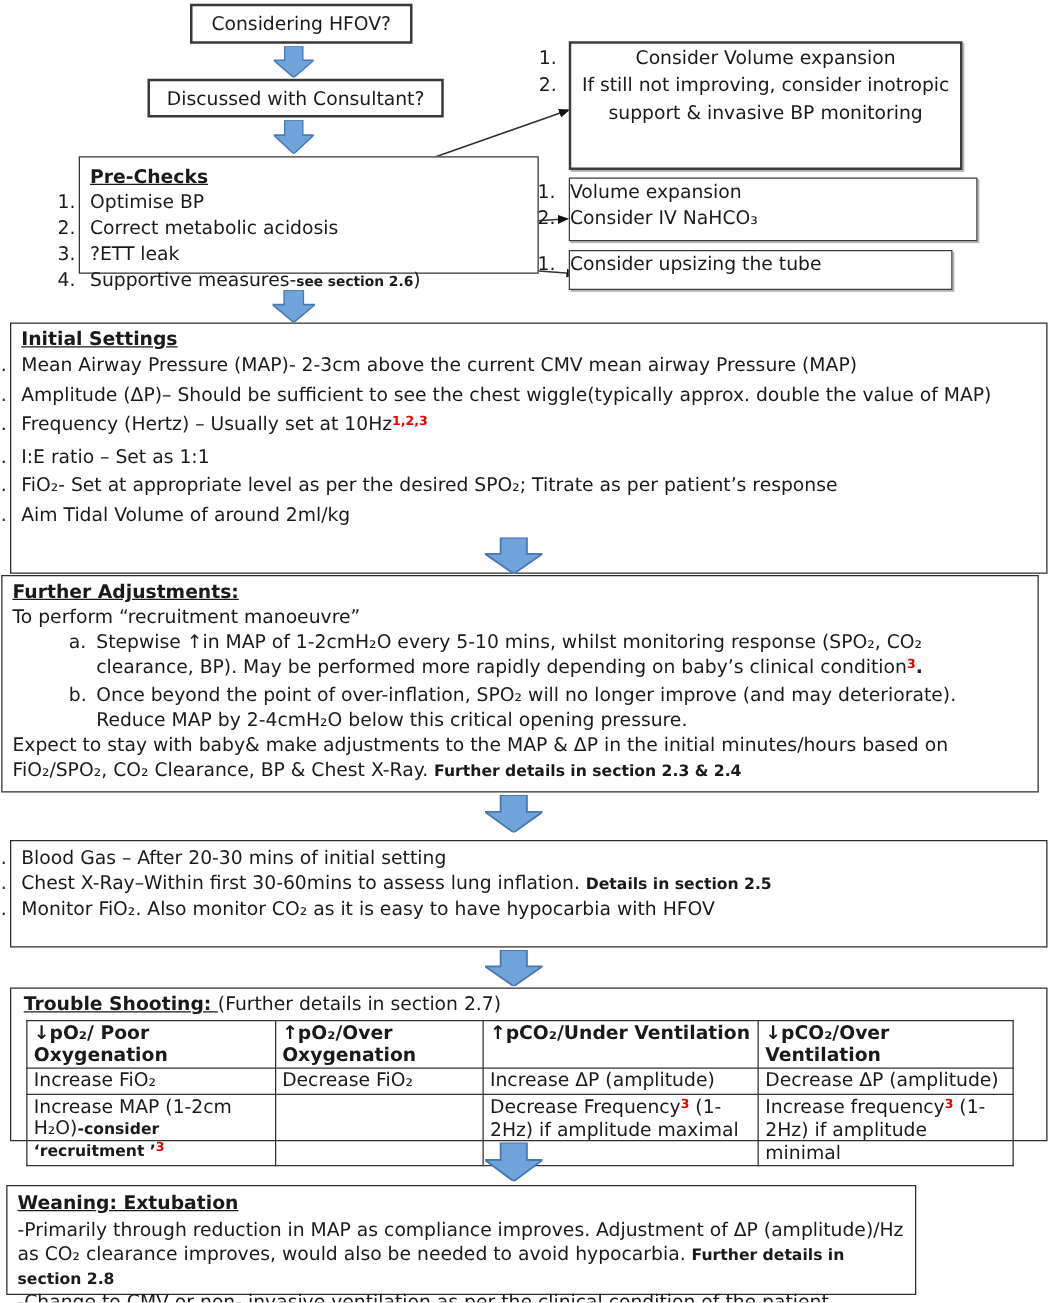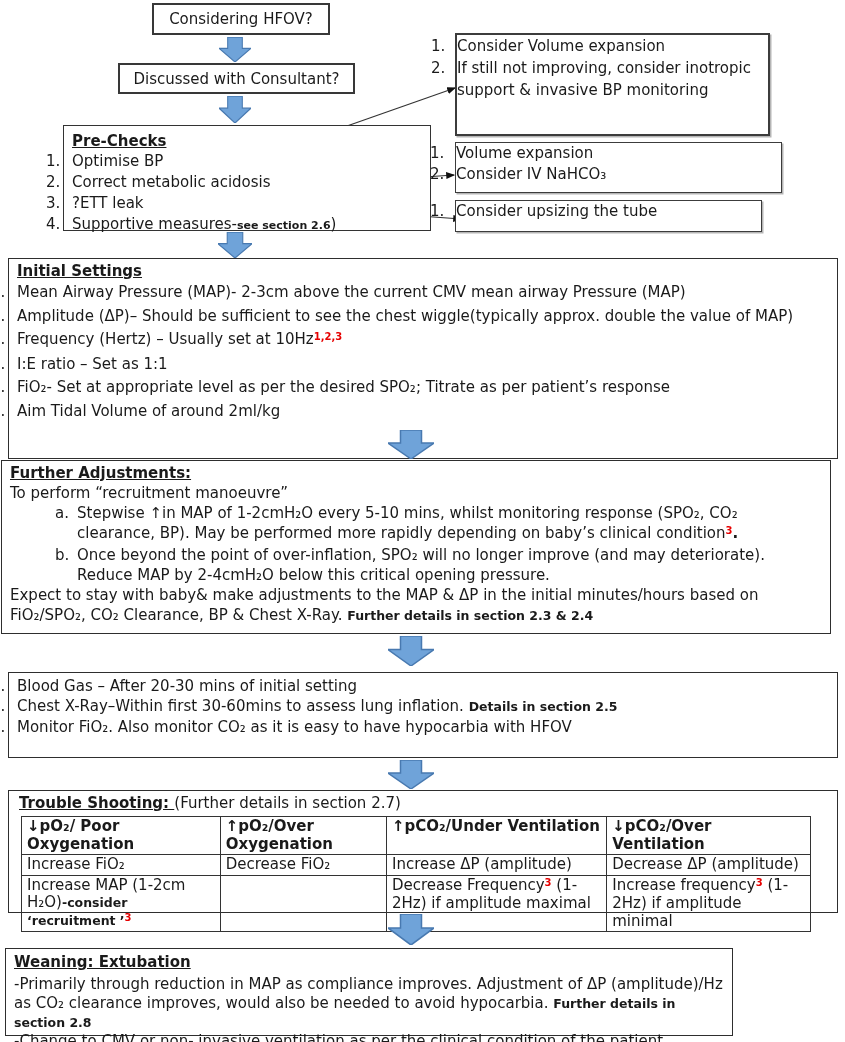--- a/index.html
+++ b/index.html
@@ -4,21 +4,21 @@
 <style>
   html,body{margin:0;padding:0;background:#fff;}
   .canvas{
     position:relative;width:845px;height:1042px;background:#fff;
     font-family:"DejaVu Sans","Liberation Sans",sans-serif;
     color:#1a1a1a;font-size:15px;overflow:hidden;
   }
   .abs{position:absolute;box-sizing:border-box;}
   .qbox{border:2px solid #383838;background:#fff;display:flex;align-items:center;justify-content:center;text-align:center;}
   .sidebox{border:1.5px solid #3c3c3c;background:#fff;box-shadow:1.5px 1.5px 0 #b5b5b5;}
-  .sidebox.thick{border-width:2px;}
+  .sidebox.thick{border-width:2px;text-align:center;}
   .sec{border:1.6px solid #2e2e2e;background:#fff;padding:3px 10px 0 8px;}
   .sec-title{font-weight:bold;text-decoration:underline;line-height:19px;white-space:pre-wrap;}
   ol.nlist{list-style:none;margin:0;padding:0;counter-reset:n;}
   ol.nlist>li{counter-increment:n;position:relative;}
   ol.nlist>li::before{content:counter(n) ".";position:absolute;left:-26px;top:0;}
   ol.alist{list-style:none;margin:0;padding:0 0 0 67px;counter-reset:a;}
   ol.alist>li{counter-increment:a;position:relative;}
   ol.alist>li::before{content:counter(a,lower-alpha) ".";position:absolute;left:-22px;top:0;}
   .main-list{padding-left:57px;padding-right:10px;}
   .pc-list{padding-left:54px;padding-right:6px;}
@@ -66,21 +66,21 @@
   </svg>
 
   <div class="abs qbox" style="left:118px;top:63px;width:237px;height:31px;">
     <span>Discussed with Consultant?</span>
   </div>
 
   <svg class="barrow" style="left:219px;top:96px;" width="32" height="27" viewBox="0 0 46 30" preserveAspectRatio="none">
     <polygon points="12.5,0 33.5,0 33.5,13.5 46,13.5 23,30 0,13.5 12.5,13.5" style="fill:var(--arrow-fill,#6fa3d9);stroke:var(--arrow-stroke,#4879b0);stroke-width:1.5;"></polygon>
   </svg>
 
-  <div class="abs" style="left:63px;top:125px;width:368px;height:106px;border:1.8px solid #333;background:#fff;padding:6px 4px 0 8px;">
+  <div class="abs" style="left:63px;top:125px;width:368px;height:94px;border:1.8px solid #333;background:#fff;padding:6px 4px 0 8px;">
     <div class="sec-title">Pre-Checks</div>
     <ol class="nlist pc-list">
       <li><span>Optimise BP</span></li>
       <li><span>Correct metabolic acidosis</span></li>
       <li><span>?ETT leak</span></li>
       <li>
         <span>Supportive measures-</span><span class="annot" style="font-size:11px;">see section 2.6</span><span>)</span>
       </li>
     </ol>
   </div>

